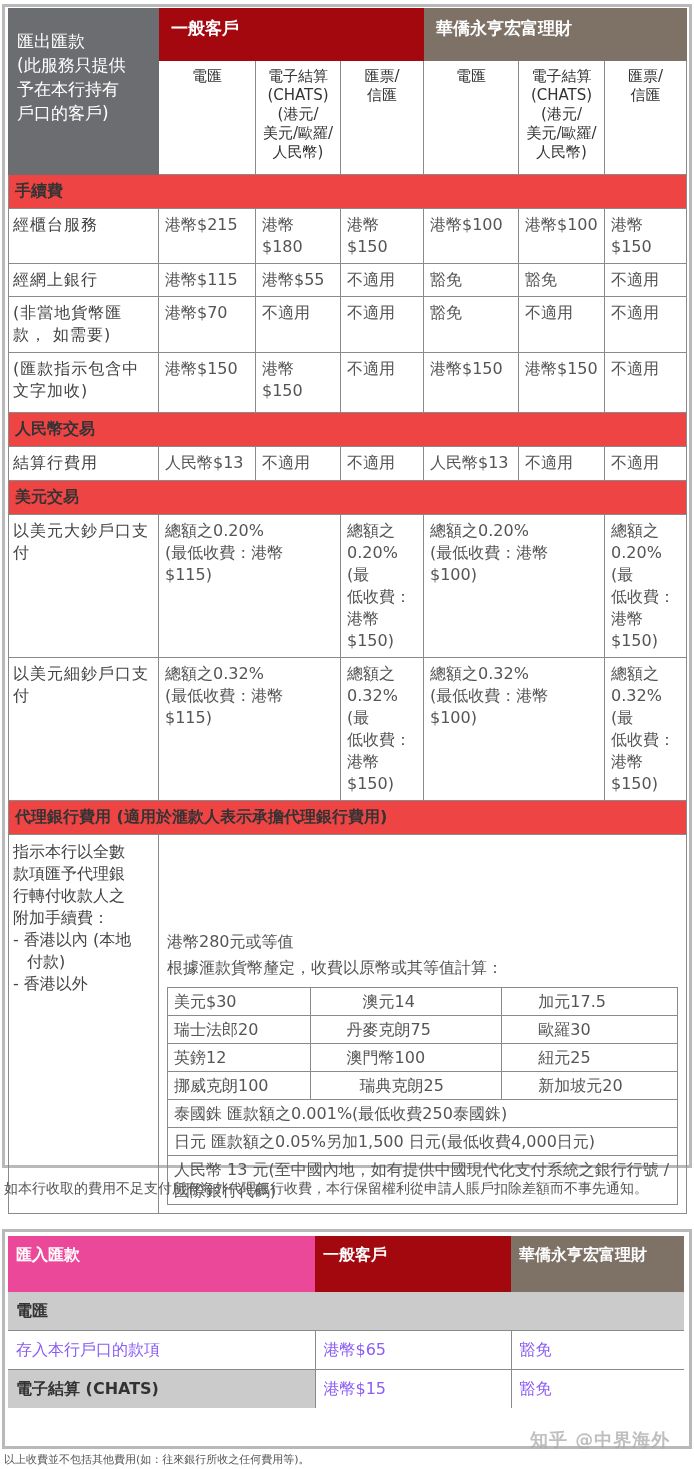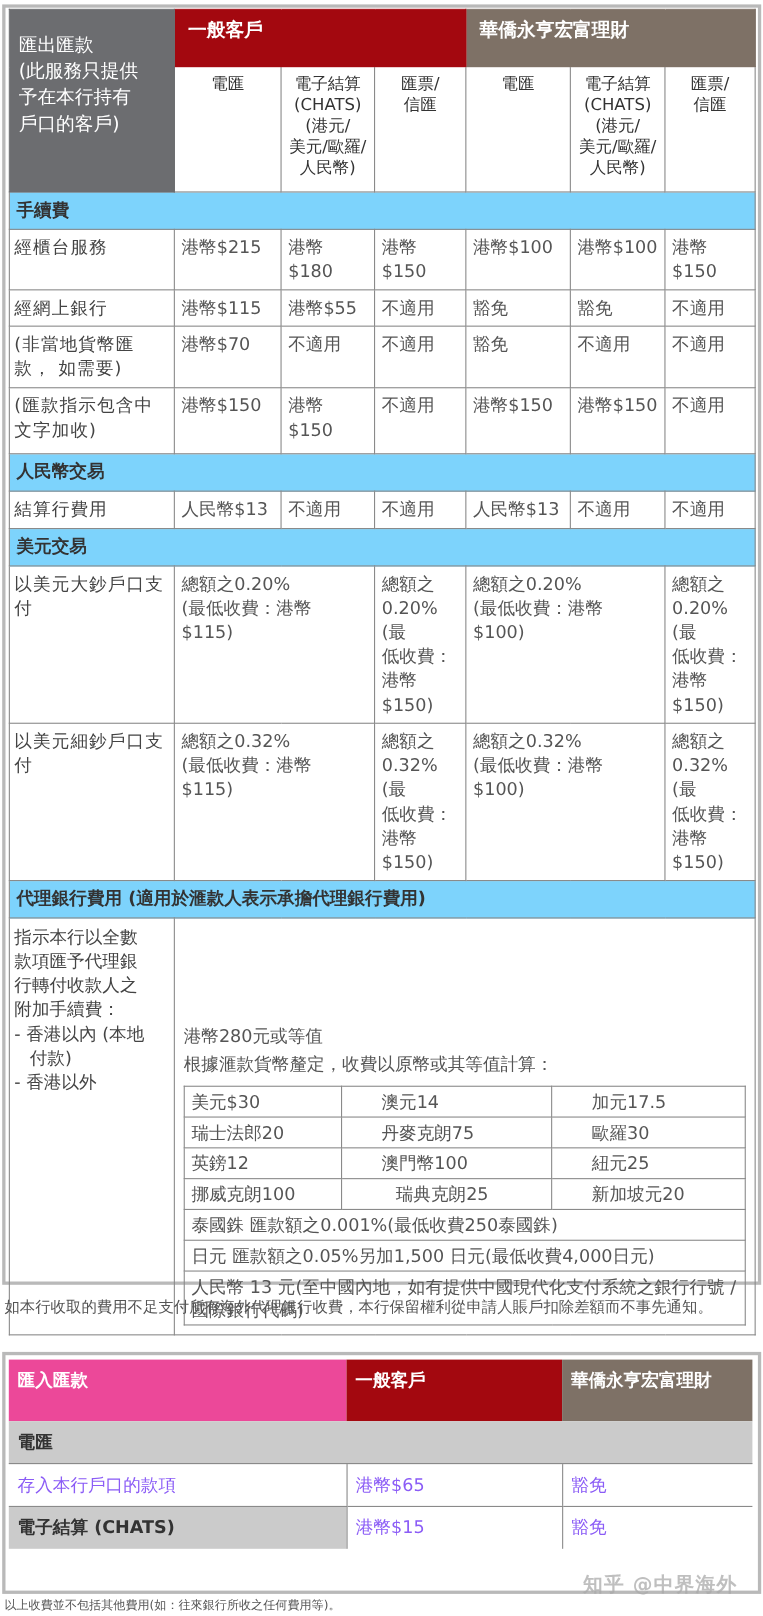--- a/index.html
+++ b/index.html
@@ -34,21 +34,21 @@
   .hdr-brown {
     background: #7e7166; color: #fff; font-weight: bold !important;
     font-size: 17px !important; text-align: left; padding: 8px 12px;
     border-color: #7e7166 !important;
   }
   .subhdr {
     text-align: center; color: #333; font-size: 15px !important;
     line-height: 19px !important; padding: 6px 2px; height: 114px;
   }
   .section {
-    background: #7dd3fc; color: #333; font-weight: bold !important;
+    background: #ef4444; color: #333; font-weight: bold !important;
     font-size: 16px !important; padding: 5px 6px; height: 34px;
   }
   .lbl { padding: 5px 4px; color: #444; letter-spacing: 1px; }
   .val { padding: 5px 6px; color: #555; }
   .agent-left { padding: 6px 4px; color: #444; font-size: 16px; line-height: 21px; }
   .agent-right { padding: 0 8px 8px 8px; }
   .agent-line1 { margin-top: 96px; font-size: 16px; color: #555; }
   .agent-line2 { margin-top: 4px; font-size: 16px; color: #555; }
   table.cur {
     width: 100%; border-collapse: collapse; margin-top: 8px;
@@ -250,21 +250,21 @@
       <div style="padding-left:14px">  付款)</div>
       <div>- 香港以外</div>
     </td>
     <td class="agent-right" colspan="6">
       <div class="agent-line1">港幣280元或等值</div>
       <div class="agent-line2">根據滙款貨幣釐定，收費以原幣或其等值計算：</div>
       <table class="cur">
         <tbody>
               <tr>
           <td>美元$30</td>
-          <td style="padding-left:36px">澳元14</td>
+          <td style="padding-left:52px">澳元14</td>
           <td style="padding-left:36px">加元17.5</td>
         </tr>
         <tr>
           <td>瑞士法郎20</td>
           <td style="padding-left:36px">丹麥克朗75</td>
           <td style="padding-left:36px">歐羅30</td>
         </tr>
         <tr>
           <td>英鎊12</td>
           <td style="padding-left:36px">澳門幣100</td>

